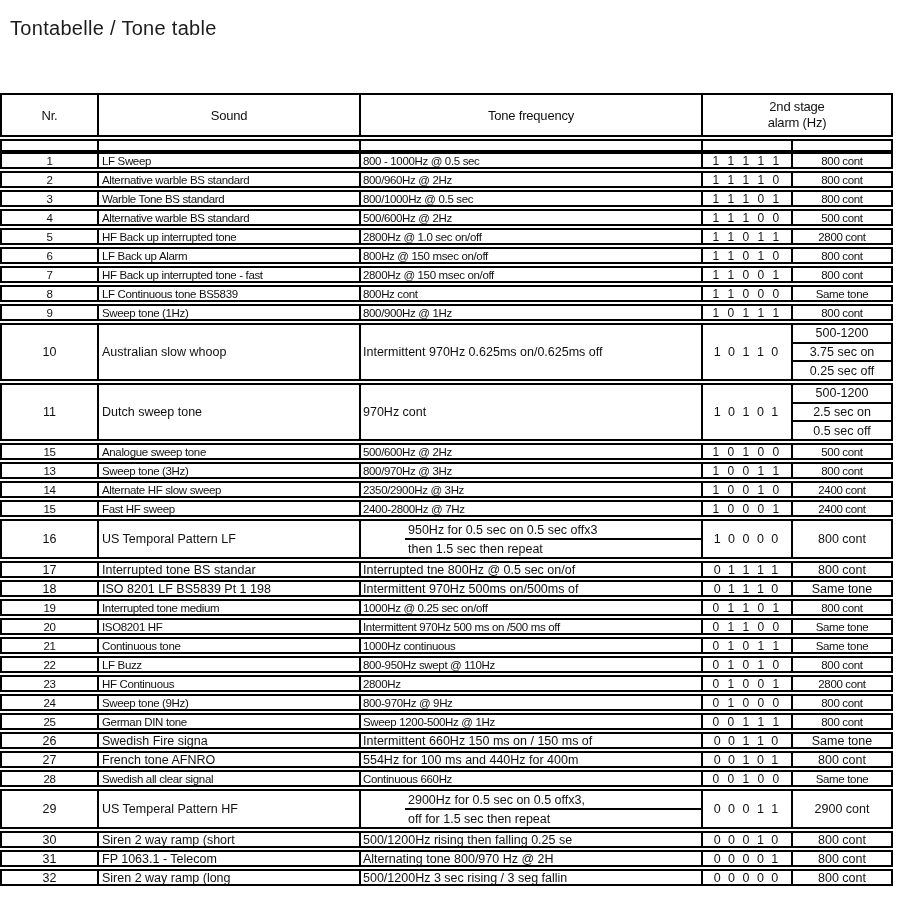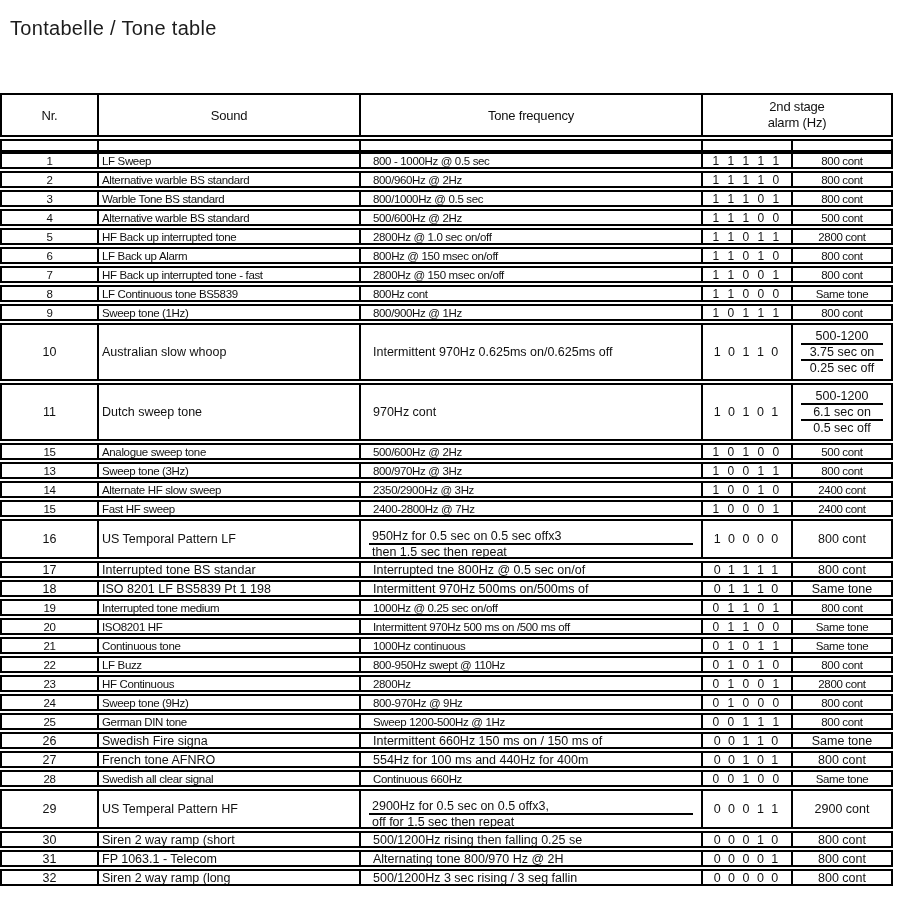--- a/index.html
+++ b/index.html
@@ -22,42 +22,42 @@
     background: #fff;
   }
   .t-row + .t-row { margin-top: 2px; }
   .cell {
     box-sizing: border-box; display: flex; align-items: center;
     overflow: hidden; white-space: nowrap;
   }
   .cell + .cell { border-left: 2px solid #000; }
   .c-nr    { width: 95px;  justify-content: center; }
   .c-sound { width: 262px; padding-left: 3px; }
-  .c-freq  { width: 342px; padding-left: 12px; }
+  .c-freq  { width: 342px; padding-left: 2px; }
   .c-dip   { width: 90px;  justify-content: center; letter-spacing: 2px; }
   .c-alarm { flex: 1;      justify-content: center; }
   
   .header-row { height: 44px; font-size: 13px; letter-spacing: -0.2px; }
   .header-row .cell { justify-content: center; padding-left: 0; }
   .alarm-header { display: flex; flex-direction: column; align-items: center; line-height: 16px; }
   
   .empty-row { height: 13px; }
   
   .condensed { font-size: 11.5px; letter-spacing: -0.35px; }
   .condensed .c-dip { letter-spacing: 2.5px; font-size: 12px; }
   .wide { font-size: 12.5px; letter-spacing: 0; }
   .wide .c-dip { letter-spacing: 2px; }
   .r-single { height: 17px; }
   .r-double { height: 40px; }
   .r-triple { height: 58px; }
   
-  .stack { flex-direction: column; align-items: stretch; padding: 8px; }
+  .stack { flex-direction: column; align-items: stretch; padding: 0; }
   .stack > div { flex: 1; display: flex; align-items: center; }
   .stack > div + div { border-top: 2px solid #000; }
-  .stack.left-lines > div { justify-content: flex-start; padding-left: 3px; }
+  .stack.left-lines > div { justify-content: flex-start; padding-left: 3px; margin-left: 44px; }
   .stack.center-lines > div { justify-content: center; }
 </style>
 </head>
 <body>
 
 <div class="page-title">Tontabelle / Tone table</div>
 
 <div class="tone-table">
   <div class="t-row header-row">
     <div class="cell c-nr">Nr.</div>
@@ -154,21 +154,21 @@
           <div>0.25 sec off</div>
         </div>
       </div>
       <div class="t-row r-triple wide">
         <div class="cell c-nr">11</div>
         <div class="cell c-sound">Dutch sweep tone</div>
         <div class="cell c-freq">970Hz cont</div>
         <div class="cell c-dip">1 0 1 0 1</div>
         <div class="cell c-alarm stack center-lines">
           <div>500-1200</div>
-          <div>6.1 sec on</div>
+          <div>2.5 sec on</div>
           <div>0.5 sec off</div>
         </div>
       </div>
       <div class="t-row r-single condensed">
         <div class="cell c-nr">15</div>
         <div class="cell c-sound">Analogue sweep tone</div>
         <div class="cell c-freq">500/600Hz @ 2Hz</div>
         <div class="cell c-dip">1 0 1 0 0</div>
         <div class="cell c-alarm">500 cont</div>
       </div>

